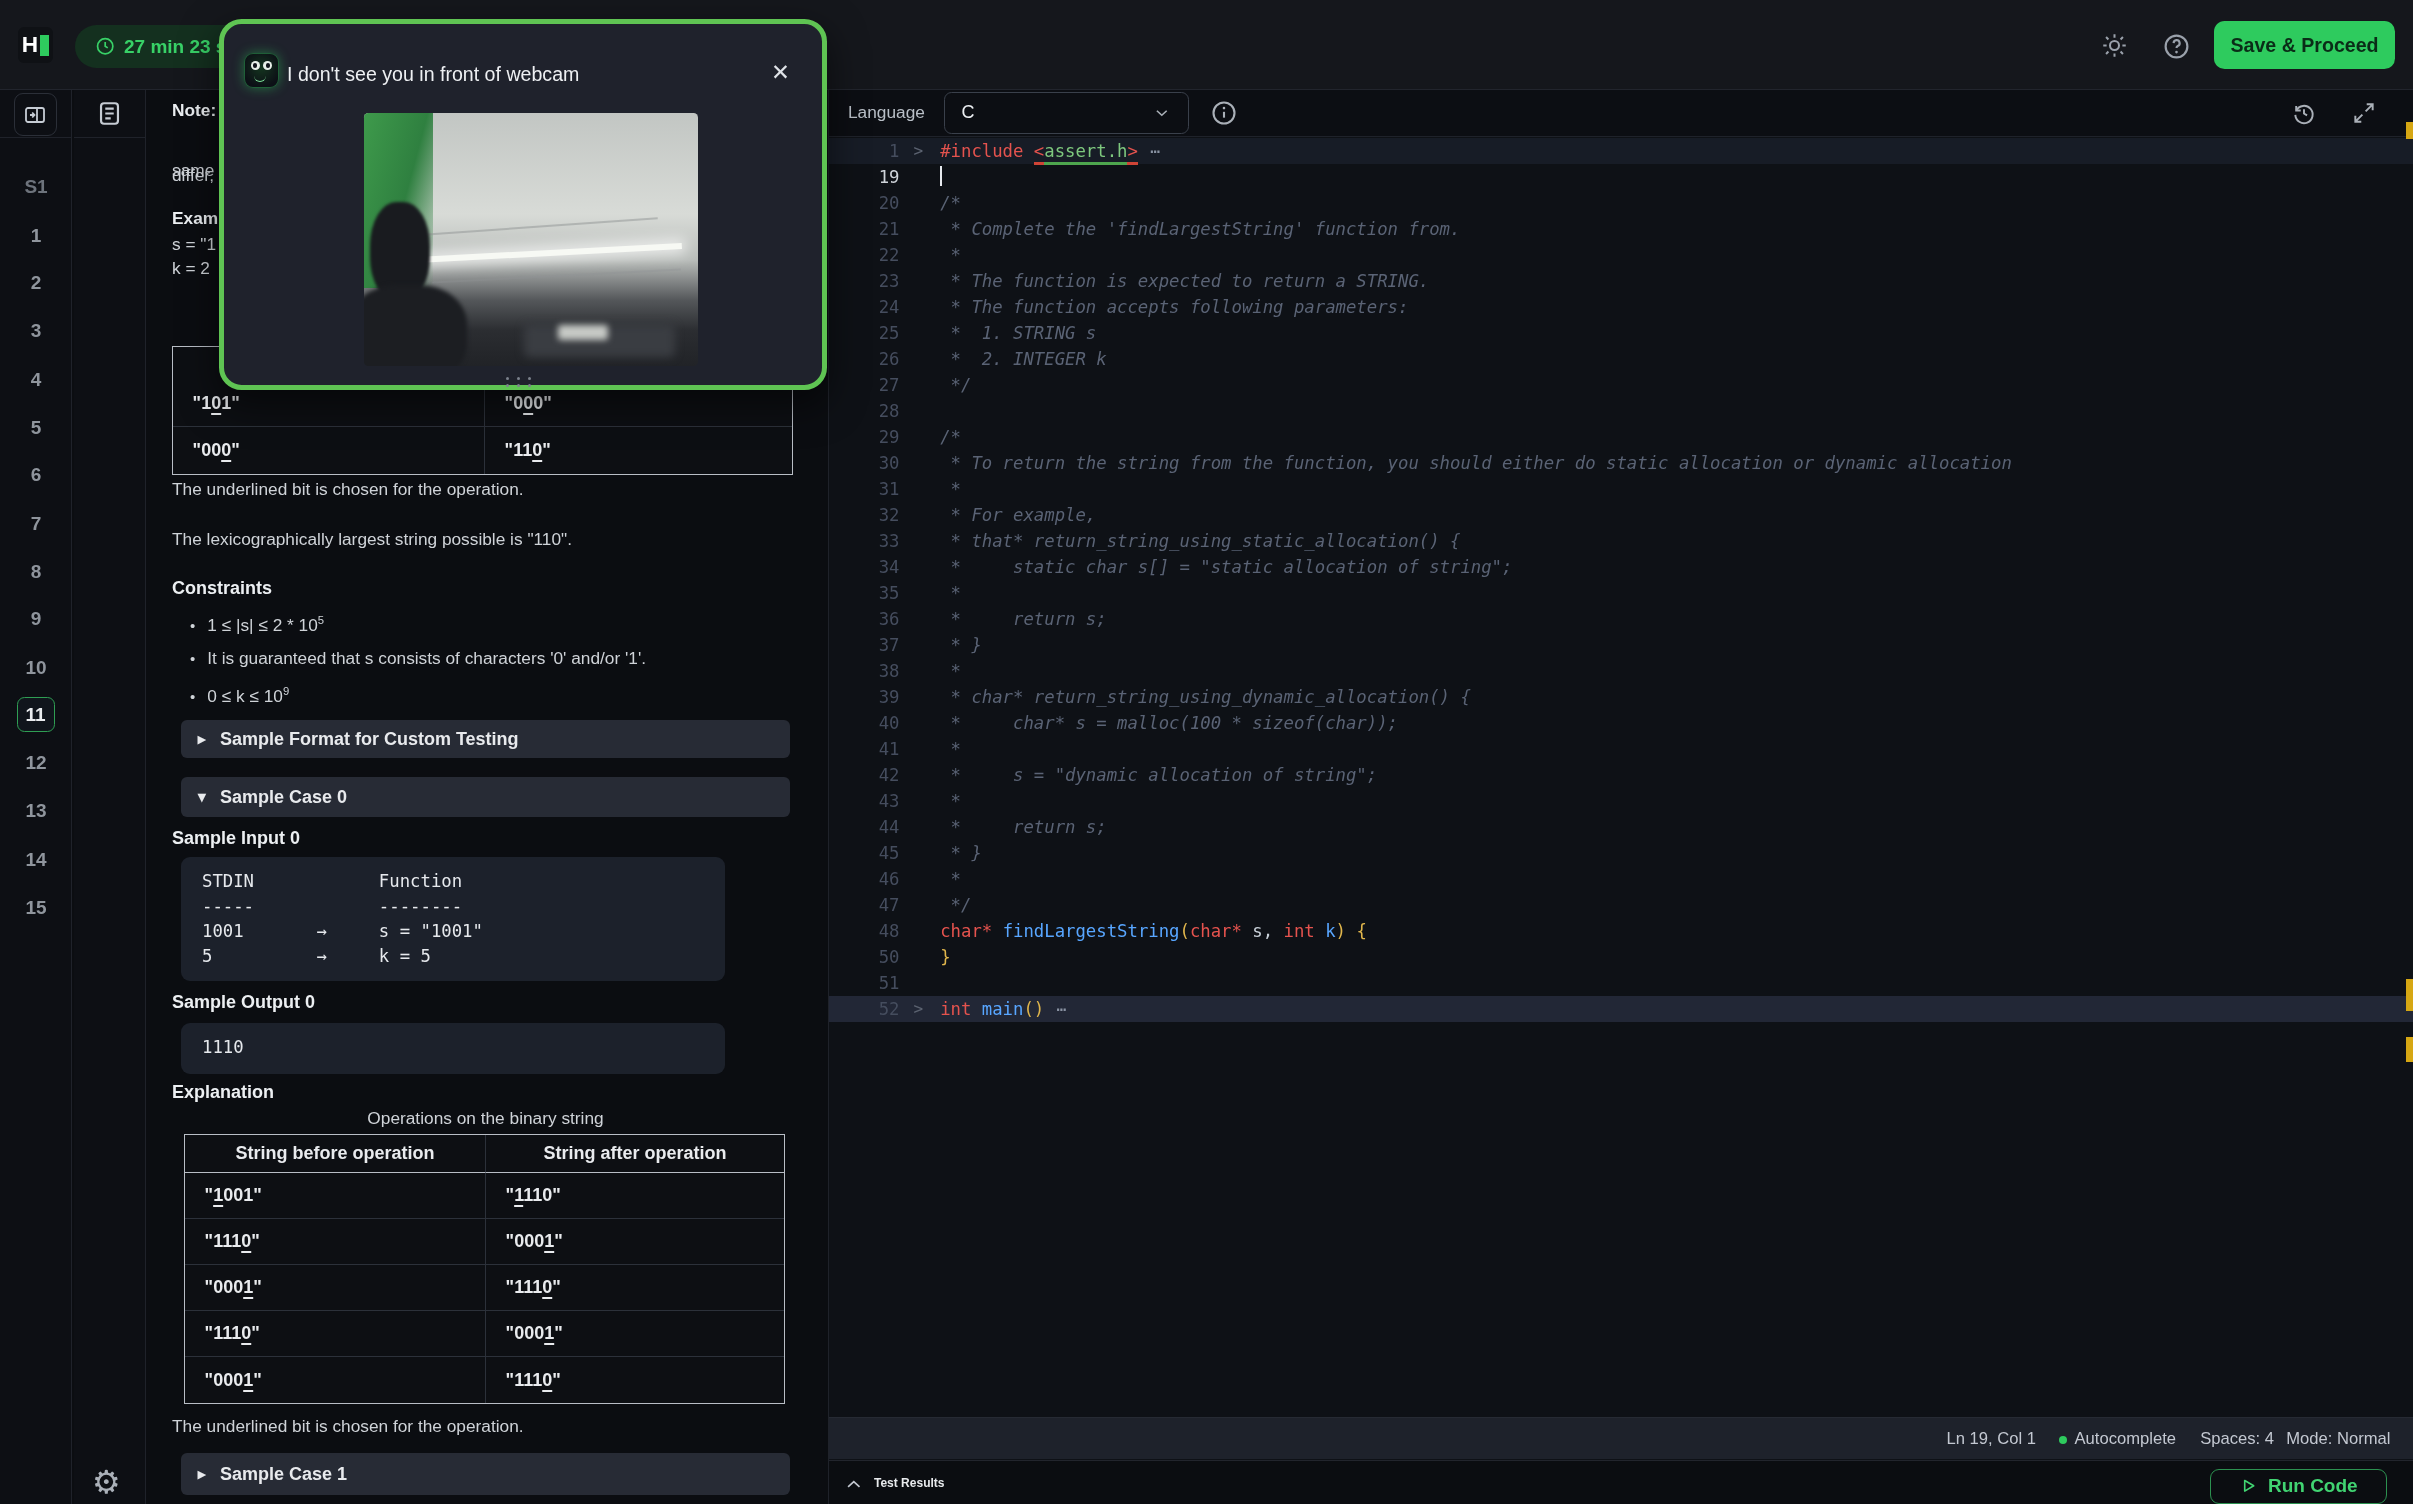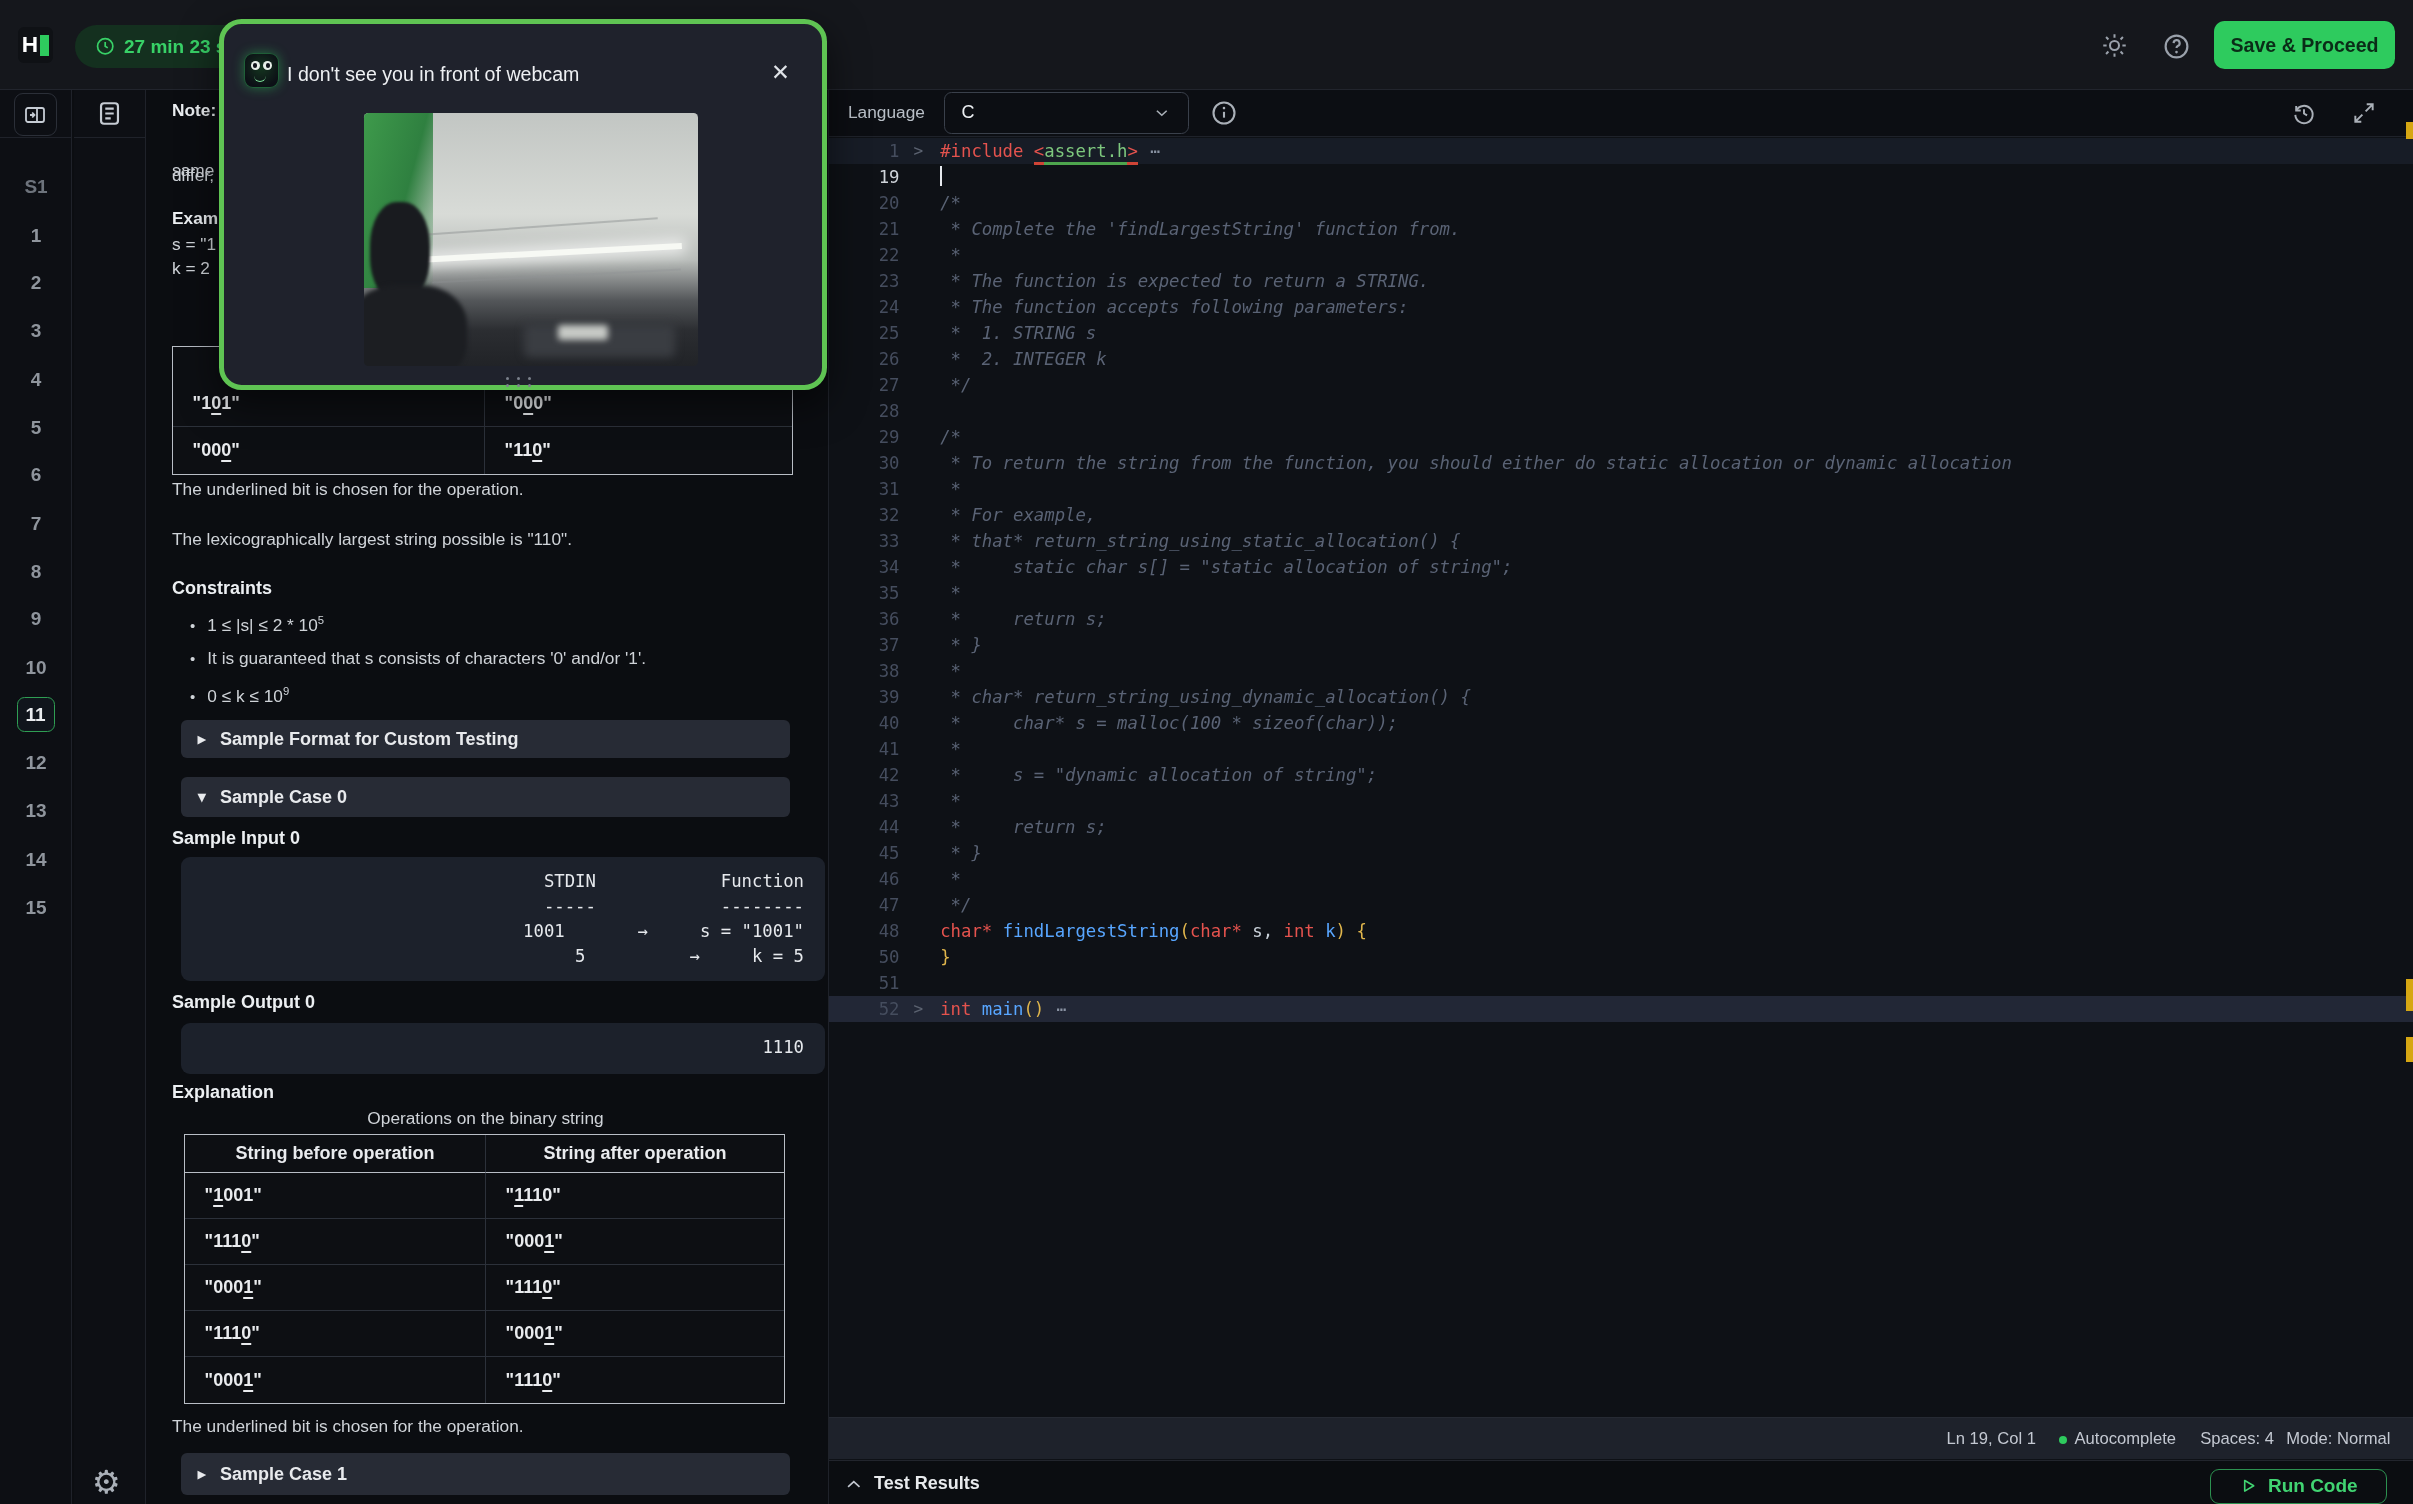--- a/index.html
+++ b/index.html
@@ -34,21 +34,21 @@
   .nav-item.sel{left:16.6px;width:36px;height:33px;line-height:33px;border:1.5px solid #2f9e53;border-radius:7.5px;color:#e9ecef;background:#10151c;}
 
   
   .problem{left:146px;top:90px;width:683px;height:1414px;background:#0b0d11;border-right:1.5px solid #1f222a;box-sizing:border-box;overflow:hidden;}
   .p-text{position:absolute;font-size:17.3px;color:#cfd3d8;white-space:nowrap;}
   .p-bold{font-weight:700;color:#eceff2;}
   .toggle-bar{position:absolute;left:35px;width:609px;background:#272b35;border-radius:6px;
               display:flex;align-items:center;gap:13.6px;padding-left:16.6px;box-sizing:border-box;
               font-weight:700;font-size:18px;color:#e8eaed;cursor:pointer;}
   .tri{font-size:11.3px;color:#e8eaed;font-family:"DejaVu Sans",sans-serif;}
-  .code-block{position:absolute;left:35px;width:644px;background:#1c212b;border-radius:9px;box-sizing:border-box;text-align:right;}
+  .code-block{position:absolute;left:35px;width:544px;background:#1c212b;border-radius:9px;box-sizing:border-box;}
   .code-block pre{margin:0;padding:12px 21px;font-family:"DejaVu Sans Mono",monospace;font-size:17.3px;line-height:25px;color:#e6e9ed;}
 
   .ptable{position:absolute;border:1.5px solid #b9bec6;box-sizing:border-box;display:grid;background:#0d0f13;}
   .pcell{box-sizing:border-box;padding-left:19.6px;font-weight:600;font-size:18px;color:#e9ebee;display:flex;align-items:center;}
   .pcell.bottom{align-items:flex-end;padding-bottom:12px;}
   .pcell.cr{border-left:0.8px solid #2c313a;}
   .pcell.rb{border-bottom:0.8px solid #2c313a;}
   .ophead{box-sizing:border-box;display:flex;align-items:center;justify-content:center;
           font-weight:700;font-size:18px;color:#e9ebee;border-bottom:1.5px solid #b9bec6;}
   .ophead.cr{border-left:0.8px solid #2c313a;}
@@ -107,21 +107,21 @@
   .s-rq{color:#e5534e;border-bottom:3px solid #cf4436;padding-bottom:0.8px;}
   .s-gq{color:#7ec87e;border-bottom:3px solid #4ea64e;padding-bottom:0.8px;}
   .ell{color:#8a93a3;margin-left:12px;}
   .cursor{display:inline-block;width:2.3px;height:19.6px;background:#e6e9ee;vertical-align:middle;margin-bottom:3.8px;}
   .ruler-mark{position:absolute;right:0;width:7.5px;background:#d6a713;}
 
   .statusbar{position:absolute;left:0;top:1327px;width:1584px;height:42px;background:#1e222b;border-top:0.8px solid #262a33;box-sizing:border-box;}
   .sb-item{position:absolute;top:0;height:42px;line-height:42px;font-size:16.6px;color:#c3c8d1;white-space:nowrap;}
   .sb-dot{display:inline-block;width:8.3px;height:8.3px;border-radius:50%;background:#2ecb5e;margin-right:7.5px;}
   .testbar{position:absolute;left:0;top:1370px;width:1584px;height:44px;background:#0b0d11;border-top:1.5px solid #22252d;box-sizing:border-box;}
-  .tr-label{position:absolute;left:45px;top:0;height:44px;line-height:44px;font-weight:700;font-size:18px;color:#e8eaed;}
+  .tr-label{position:absolute;left:45px;top:0;height:44px;line-height:44px;font-weight:700;font-size:12px;color:#e8eaed;}
   .tr-chev{position:absolute;left:15px;top:13.6px;cursor:pointer;}
   .run-btn{position:absolute;right:26px;top:7.5px;width:177px;height:35px;border:1.5px solid #2c9150;border-radius:9px;box-sizing:border-box;
            display:flex;align-items:center;justify-content:center;gap:9px;color:#41d472;font-weight:700;font-size:19px;cursor:pointer;}
 </style>
 </head>
 <body>
 
 <div class="abs topbar">
   <div class="abs logo">
     <span>H</span>

